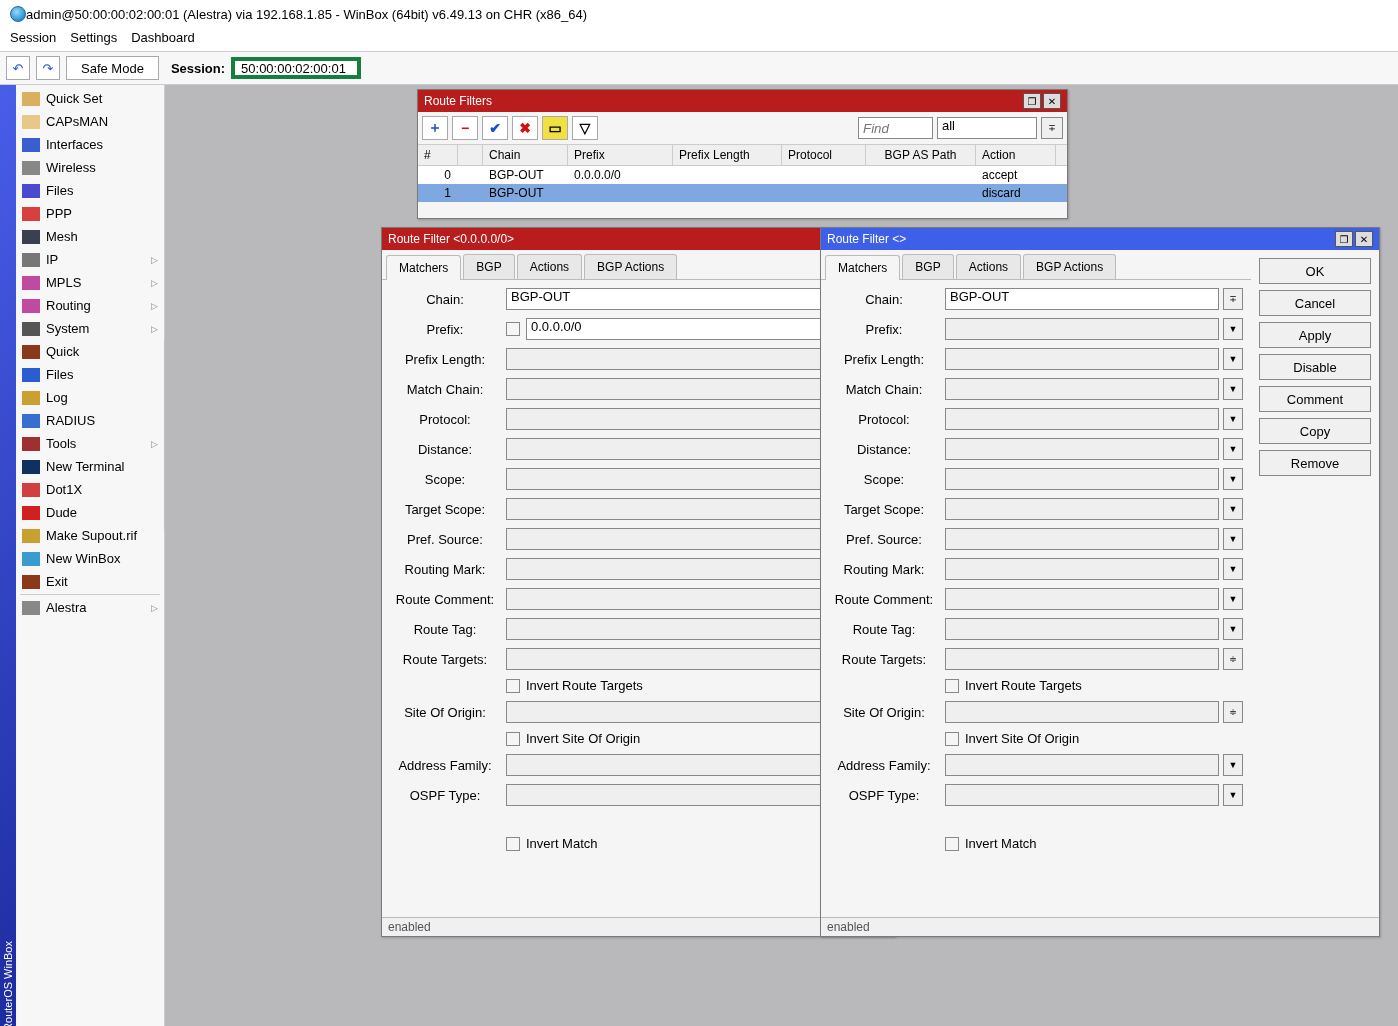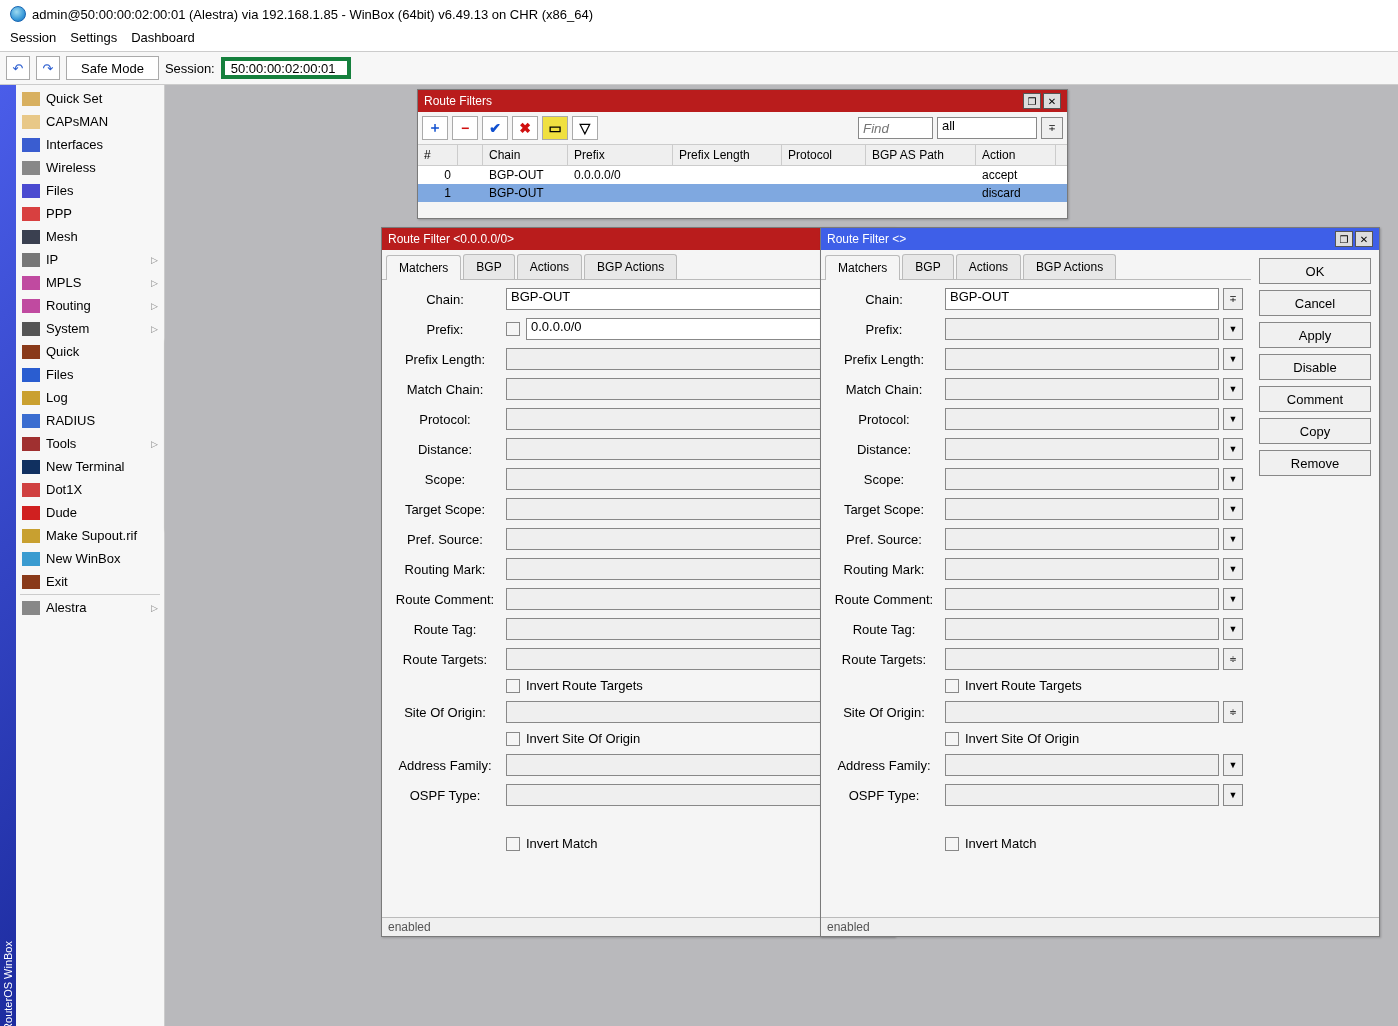--- a/index.html
+++ b/index.html
@@ -1,17 +1,17 @@
 <!DOCTYPE html>
 <html><head>
   <meta charset="utf-8">
   <style>
     * { box-sizing: border-box; margin: 0; padding: 0; font-family: Arial, sans-serif; }
     body { background: #fff; font-size: 13px; overflow: hidden; }
-    .window-title { padding: 6px 10px; display: flex; align-items: center; gap: 6px; }
+    .window-title { padding: 6px 10px; display: flex; align-items: center; }
     .world-icon { width: 16px; height: 16px; border-radius: 50%; background: radial-gradient(circle at 40% 35%, #9bd9f0, #3a9bd9 60%, #1766b3); border: 1px solid #1766b3; }
     .menubar { padding: 2px 10px 6px; display: flex; gap: 14px; }
     .toolbar { border-top: 1px solid #ccc; border-bottom: 1px solid #ccc; padding: 4px 6px; display: flex; align-items: center; gap: 6px; background: #f7f7f7; }
     .tb-btn { width: 24px; height: 24px; border: 1px solid #aaa; background: #fff; display: flex; align-items: center; justify-content: center; cursor: pointer; }
     .safe-btn { height: 24px; border: 1px solid #aaa; background: #fff; padding: 0 14px; display: flex; align-items: center; cursor: pointer; }
     .session-box { height: 22px; border: 4px solid #15803d; background: #fff; padding: 0 6px; display: flex; align-items: center; width: 130px; }
     .workspace { position: relative; height: calc(100vh - 72px); }
     .sidebar { position: absolute; left: 0; top: 0; width: 165px; height: 100%; background: #f7f7f7; border-right: 1px solid #ccc; display: flex; }
     .side-rail { width: 16px; background: linear-gradient(135deg, #4a5de9, #1c2b9e); color: #fff; display: flex; align-items: flex-end; justify-content: center; }
     .side-rail span { writing-mode: vertical-rl; transform: rotate(180deg); font-size: 11px; padding: 8px 0; }
@@ -67,21 +67,21 @@
     <span style="cursor: pointer;">Settings</span>
     <span style="cursor: pointer;">Dashboard</span>
   </div>
 
 <div class="toolbar">
   <div class="tb-btn" style="color:#2a5dd0;">↶</div>
   <div class="tb-btn" style="color:#2a5dd0;">↷</div>
   <div class="safe-btn">
       <span>Safe Mode</span>
     </div>
-  <span style="margin-left:0;">Session:</span>
+  <span style="margin-left:6px;font-weight:bold;">Session:</span>
   <div class="session-box">
       <span>50:00:00:02:00:01</span>
     </div>
 </div>
 
 <div class="workspace">
 
   <div class="sidebar">
     <div class="side-rail">
         <span>RouterOS WinBox</span>
@@ -221,21 +221,21 @@
         <div class="drop-btn">∓</div>
       </div>
       <div class="grid">
         <div class="grid-header" id="grid-header">
             <div class="gh-cell" style="width: 40px;">#</div>
             <div class="gh-cell" style="width: 25px;"></div>
             <div class="gh-cell" style="width: 85px;">Chain</div>
             <div class="gh-cell" style="width: 105px;">Prefix</div>
             <div class="gh-cell" style="width: 109px;">Prefix Length</div>
             <div class="gh-cell" style="width: 84px;">Protocol</div>
-            <div class="gh-cell" style="width: 110px;">BGP AS Path</div>
+            <div class="gh-cell" style="width: 110px; text-align: center;">BGP AS Path</div>
             <div class="gh-cell" style="width: 80px;">Action</div>
           </div>
         <div id="grid-body">
             <div class="grid-row">
               <div class="gr-cell" style="width: 40px; text-align: right;">0</div>
               <div class="gr-cell" style="width: 25px;"></div>
               <div class="gr-cell" style="width: 85px;">BGP-OUT</div>
               <div class="gr-cell" style="width: 105px;">0.0.0.0/0</div>
               <div class="gr-cell" style="width: 109px;"></div>
               <div class="gr-cell" style="width: 84px;"></div>

